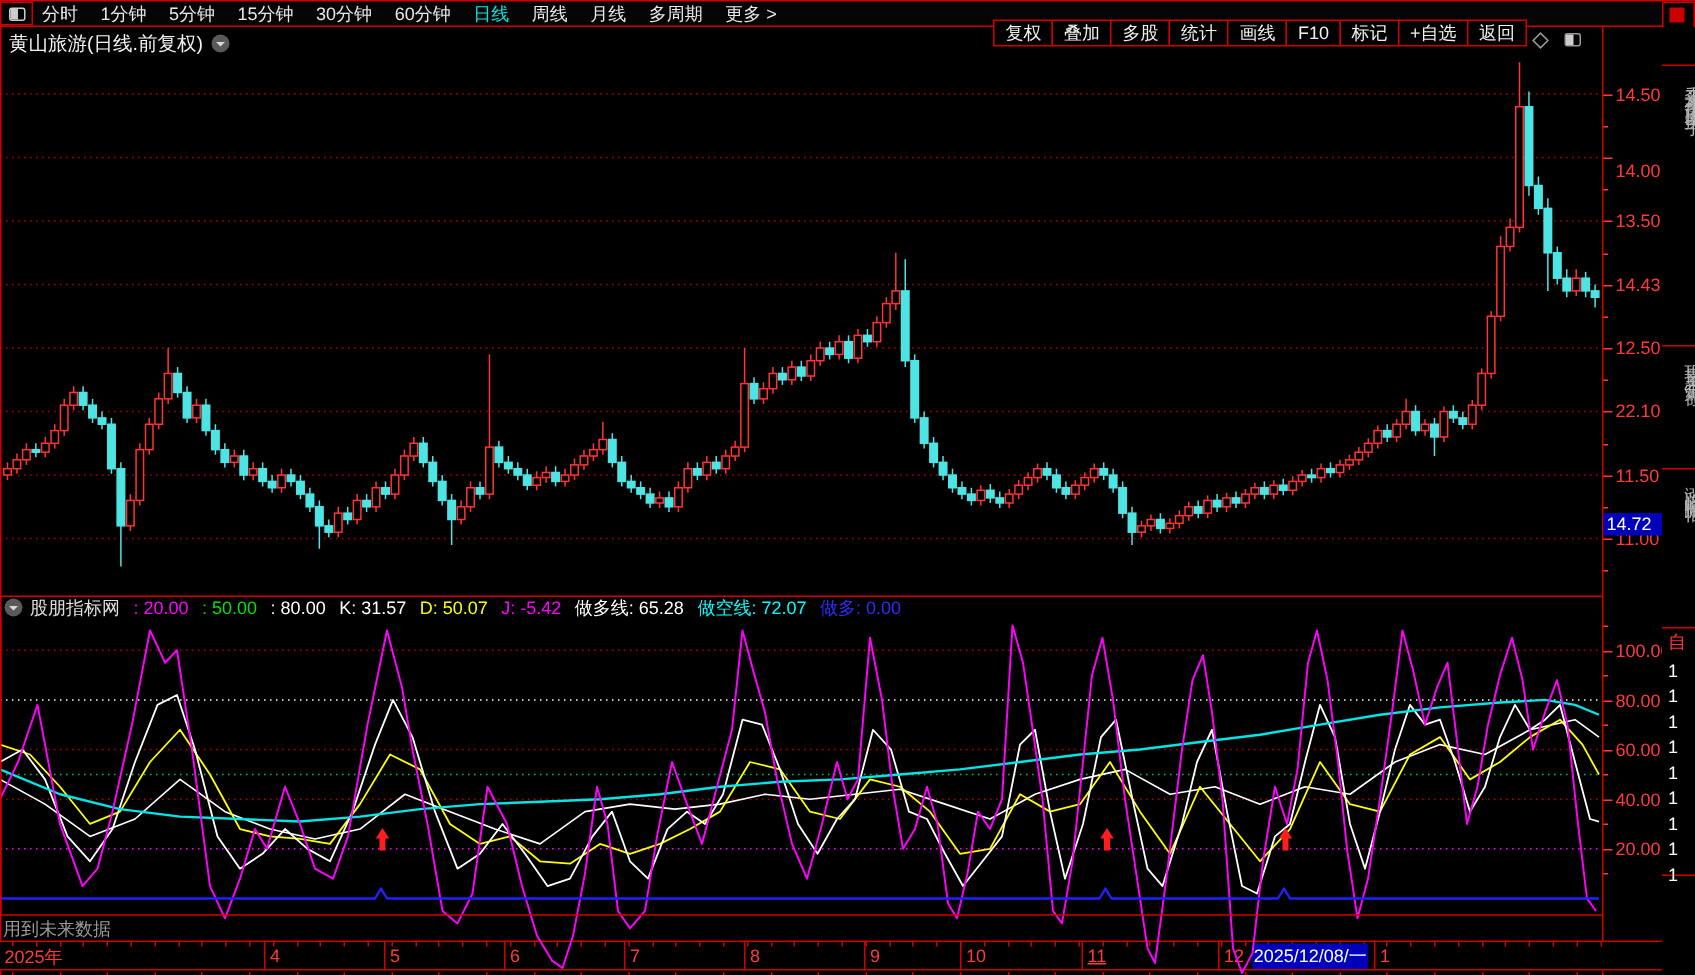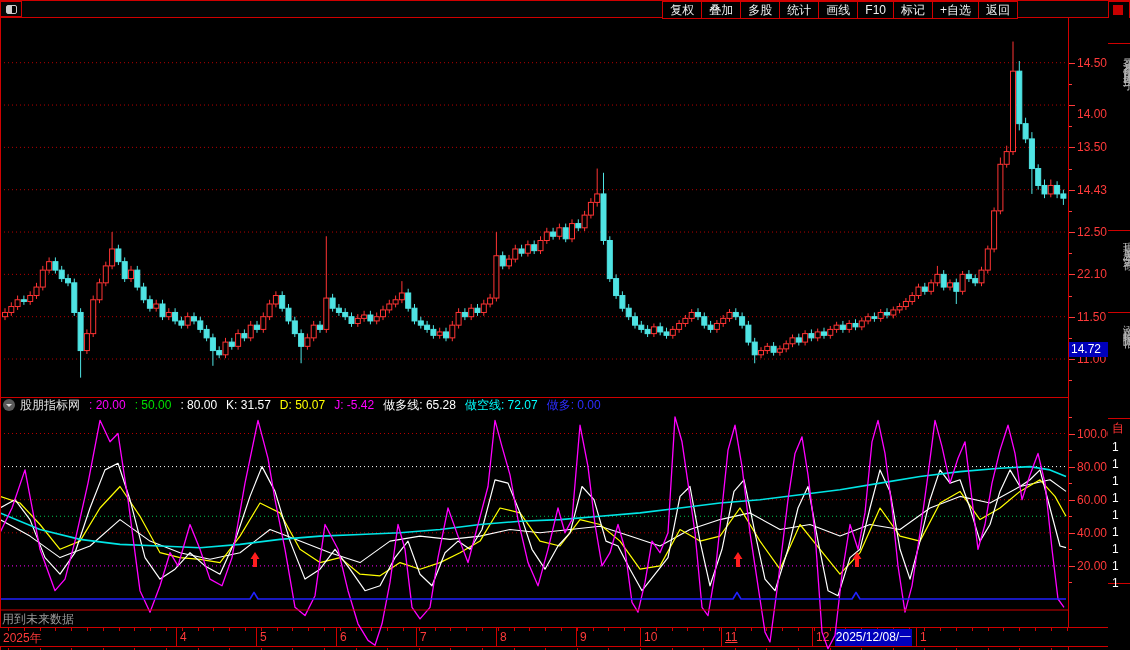--- a/index.html
+++ b/index.html
@@ -8,21 +8,21 @@
           font-family:"Liberation Sans","DejaVu Sans",sans-serif;color:#ddd;}
   
   .topbar{position:absolute;left:0;top:0;width:1130px;height:18px;background:#050505;
           border-top:1px solid #d00000;border-bottom:1px solid #d00000;display:flex;align-items:center;}
   .pane-icon-box{width:22px;height:16px;border:1px solid #d00000;display:flex;align-items:center;justify-content:center;margin-right:6px;}
   .split-glyph{width:11px;height:9px;border:1px solid #ccc;border-radius:2px;position:relative;background:#000;}
   .split-glyph:after{content:"";position:absolute;left:0;top:0;width:5px;height:100%;background:#ccc;}
   .period-menu{display:flex;gap:15px;font-size:12px;color:#e8e8e8;white-space:nowrap;}
   .period-item{cursor:default;}
   .period-item.active{color:#00e5e5;}
-  .right-buttons{position:absolute;right:112px;top:0;height:18px;display:flex;}
+  .right-buttons{position:absolute;right:112px;top:12px;height:18px;display:flex;}
   .tb-btn{border:1px solid #d00000;margin-left:-1px;height:18px;line-height:16px;padding:0 7px;
           font-size:12px;color:#f0f0f0;background:#000;white-space:nowrap;}
   .tb-stub{position:absolute;right:0;top:0;width:22px;height:18px;border:1px solid #d00000;background:#000;}
   .tb-stub:after{content:"";position:absolute;left:4px;top:3px;width:10px;height:10px;background:#c80000;}
   
   .titlebar{position:absolute;left:0;top:18px;width:1068px;height:22px;display:flex;align-items:center;}
   .title-text{font-size:13px;color:#f2f2f2;margin-left:6px;}
   .chev-circle{width:12px;height:12px;border-radius:50%;background:#5a5a5a;position:relative;margin-left:6px;flex:0 0 auto;}
   .chev-circle:after{content:"";position:absolute;left:3px;top:4.5px;border:3px solid transparent;border-top-color:#d8d8d8;}
   .title-icons{position:absolute;right:14px;top:4px;display:flex;gap:12px;align-items:center;}
@@ -68,34 +68,55 @@
 </style>
 </head>
 <body>
 
 <div class="screen">
 
   <div class="topbar">
     <div class="pane-icon-box">
       <span class="split-glyph"></span>
     </div>
+    <div class="period-menu">
+        <span class="period-item">分时</span>
+        <span class="period-item">1分钟</span>
+        <span class="period-item">5分钟</span>
+        <span class="period-item">15分钟</span>
+        <span class="period-item">30分钟</span>
+        <span class="period-item">60分钟</span>
+        <span class="period-item active">日线</span>
+        <span class="period-item">周线</span>
+        <span class="period-item">月线</span>
+        <span class="period-item">多周期</span>
+        <span class="period-item">更多 &gt;</span>
+      </div>
     <div class="right-buttons">
         <span class="tb-btn">复权</span>
         <span class="tb-btn">叠加</span>
         <span class="tb-btn">多股</span>
         <span class="tb-btn">统计</span>
         <span class="tb-btn">画线</span>
         <span class="tb-btn">F10</span>
         <span class="tb-btn">标记</span>
         <span class="tb-btn">+自选</span>
         <span class="tb-btn">返回</span>
       </div>
     <div class="tb-stub"></div>
   </div>
 
+  <div class="titlebar">
+    <span class="title-text">黄山旅游(日线.前复权)</span>
+    <span class="chev-circle"></span>
+    <div class="title-icons">
+      <span class="diamond-icon"></span>
+      <span class="split-glyph" style="border-color:#9a9a9a;"></span>
+    </div>
+  </div>
 
   <svg class="main-svg" id="mainSvg" width="1068" height="357">
       <line x1="0" y1="22.7" x2="1068" y2="22.7" stroke="#b40000" stroke-width="1" stroke-dasharray="1,3"></line>
       <line x1="0" y1="65.033" x2="1068" y2="65.033" stroke="#b40000" stroke-width="1" stroke-dasharray="1,3"></line>
       <line x1="0" y1="107.366" x2="1068" y2="107.366" stroke="#b40000" stroke-width="1" stroke-dasharray="1,3"></line>
       <line x1="0" y1="149.69899999999998" x2="1068" y2="149.69899999999998" stroke="#b40000" stroke-width="1" stroke-dasharray="1,3"></line>
       <line x1="0" y1="192.03199999999998" x2="1068" y2="192.03199999999998" stroke="#b40000" stroke-width="1" stroke-dasharray="1,3"></line>
       <line x1="0" y1="234.36499999999998" x2="1068" y2="234.36499999999998" stroke="#b40000" stroke-width="1" stroke-dasharray="1,3"></line>
       <line x1="0" y1="276.698" x2="1068" y2="276.698" stroke="#b40000" stroke-width="1" stroke-dasharray="1,3"></line>
       <line x1="0" y1="319.031" x2="1068" y2="319.031" stroke="#b40000" stroke-width="1" stroke-dasharray="1,3"></line>

